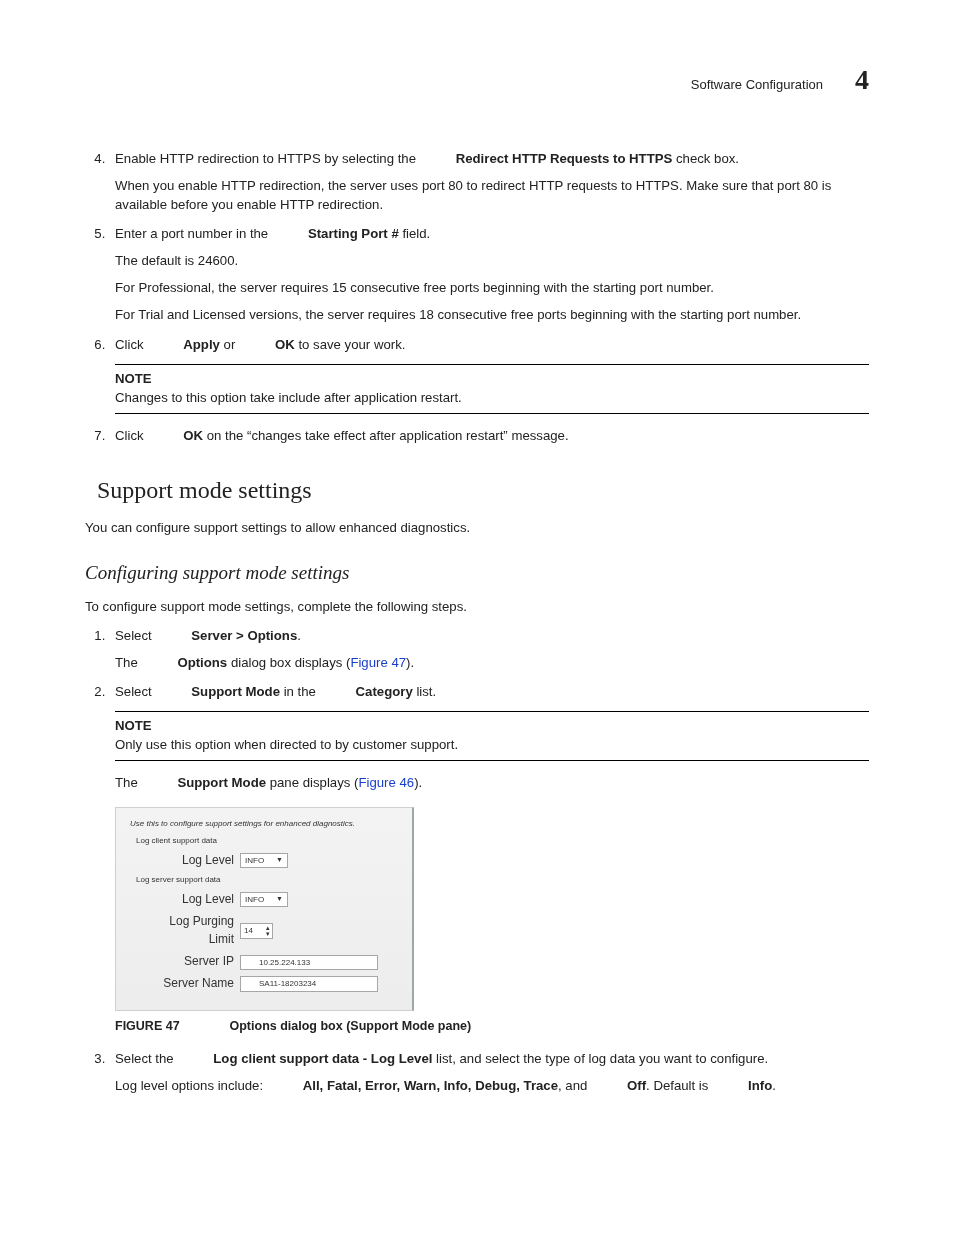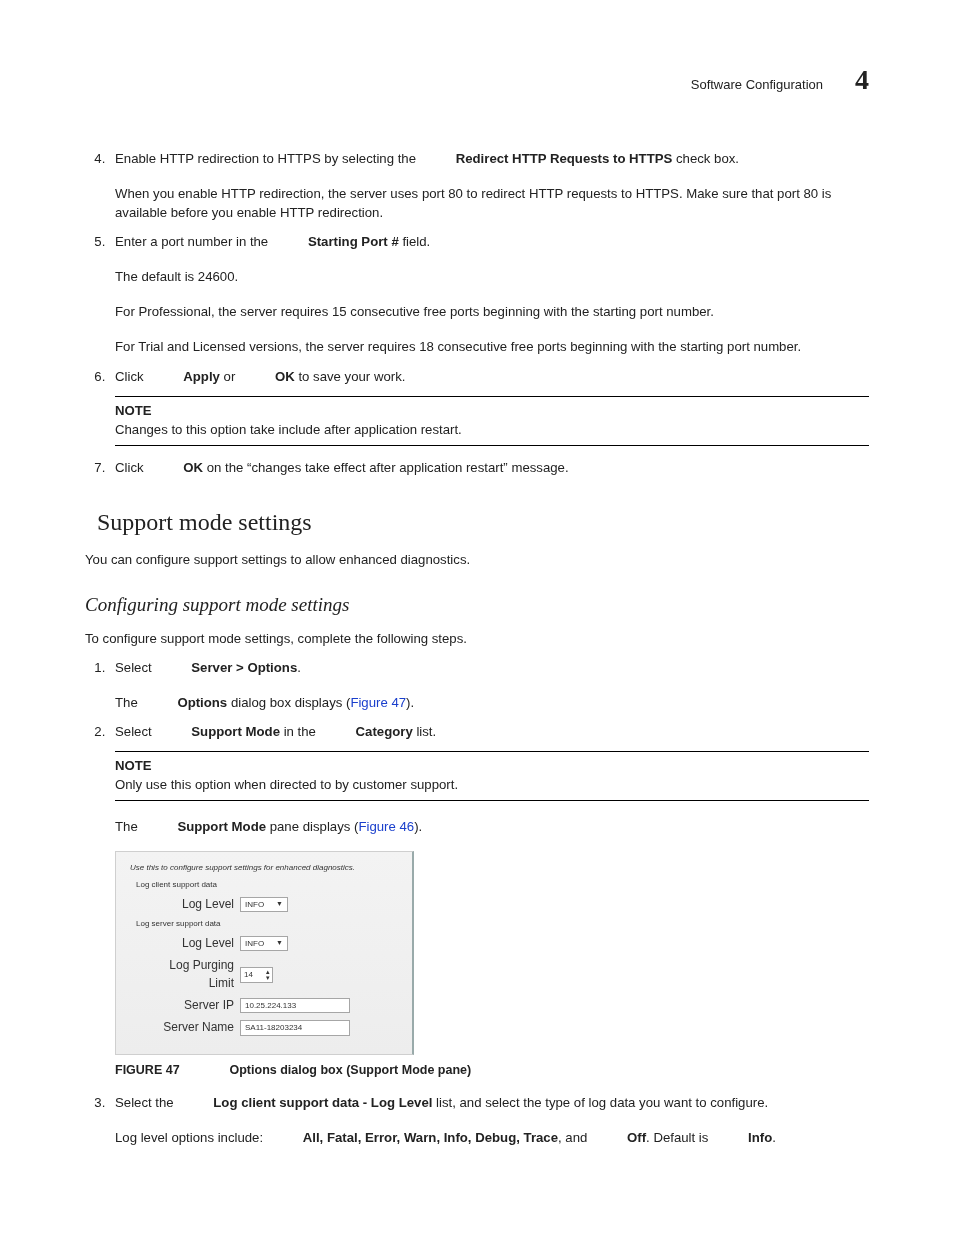--- a/index.html
+++ b/index.html
@@ -33,21 +33,21 @@
   }
   ol.steps {
     padding-left: 24px;
     margin: 0;
   }
   ol.steps > li {
     margin: 0 0 10px 0;
     padding-left: 6px;
   }
   .para { margin: 10px 0 10px 0; }
-  .li-para { margin: 16px 0 8px 0; }
+  .li-para { margin: 8px 0 8px 0; }
   b, .b { font-weight: 700; padding-left: 36px; }
   .note-box {
     border-top: 1.5px solid #000;
     border-bottom: 1.5px solid #000;
     padding: 4px 0 6px 0;
     margin: 10px 0 12px 0;
   }
   .note-box .note-label { font-weight: 700; }
   h2.section {
     font-family: Georgia, "Times New Roman", serif;
@@ -98,21 +98,21 @@
     font-size: 8px;
     justify-content: space-between;
   }
   .dm-select .tri { font-size:7px; }
   .dm-spin {
     background:#fff; border:1px solid #a6a6a6; padding:1px 3px;
     display:inline-flex; align-items:center; gap:13px; font-size:8px;
   }
   .dm-spin .spn { font-size:7px; line-height:6px; display:flex; flex-direction:column; }
   .dm-field {
-    background:#fff; border:1px solid #a6a6a6; padding:1px 4px; min-width:100px; font-size:8px;
+    background:#fff; border:1px solid #a6a6a6; padding:1px 18px; min-width:100px; font-size:8px;
   }
   .fig-cap { margin: 6px 0 14px 0; font-size: 12.5px; }
   .fig-cap .fig-label { font-weight:700; }
 </style>
 </head>
 <body>
 
 <div class="page">
 
   <div class="running-head">
@@ -204,21 +204,21 @@
         <div class="dm-row" style="margin-left:20px;">
           <span class="dm-label">Log Purging Limit</span>
           <span class="dm-spin">
             <span>14</span>
             <span class="spn">
                 <span>▴</span>
                 <span>▾</span>
               </span>
           </span>
         </div>
-        <div class="dm-row" style="margin-left:20px;">
+        <div class="dm-row" style="margin-left:20px;align-items:flex-end;">
           <span class="dm-label">Server IP</span>
           <span class="dm-field">10.25.224.133</span>
         </div>
         <div class="dm-row" style="margin-left:20px;">
           <span class="dm-label">Server Name</span>
           <span class="dm-field">SA11-18203234</span>
         </div>
       </div>
 
       <div class="fig-cap">

